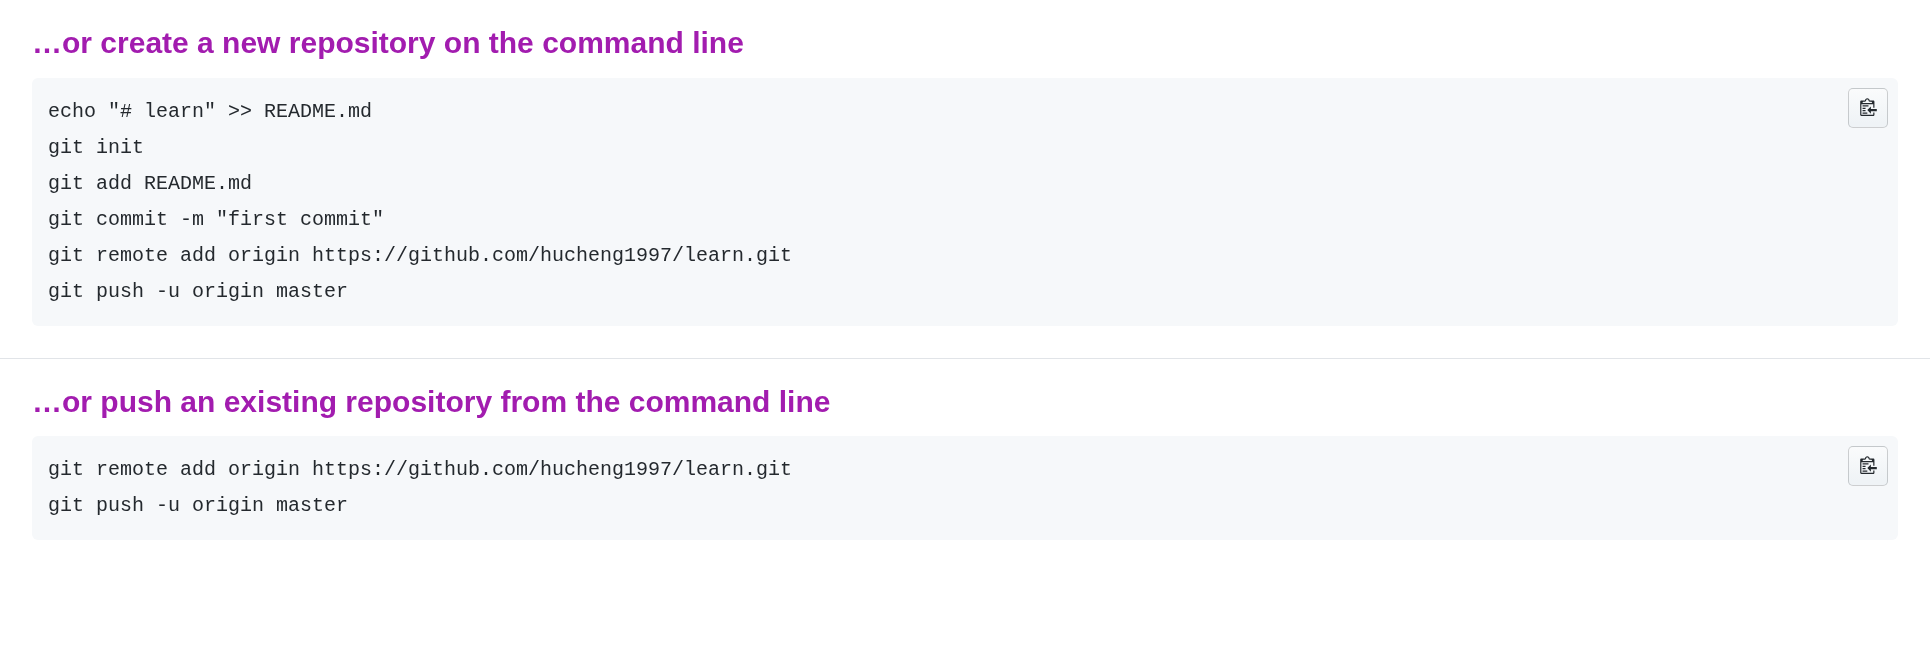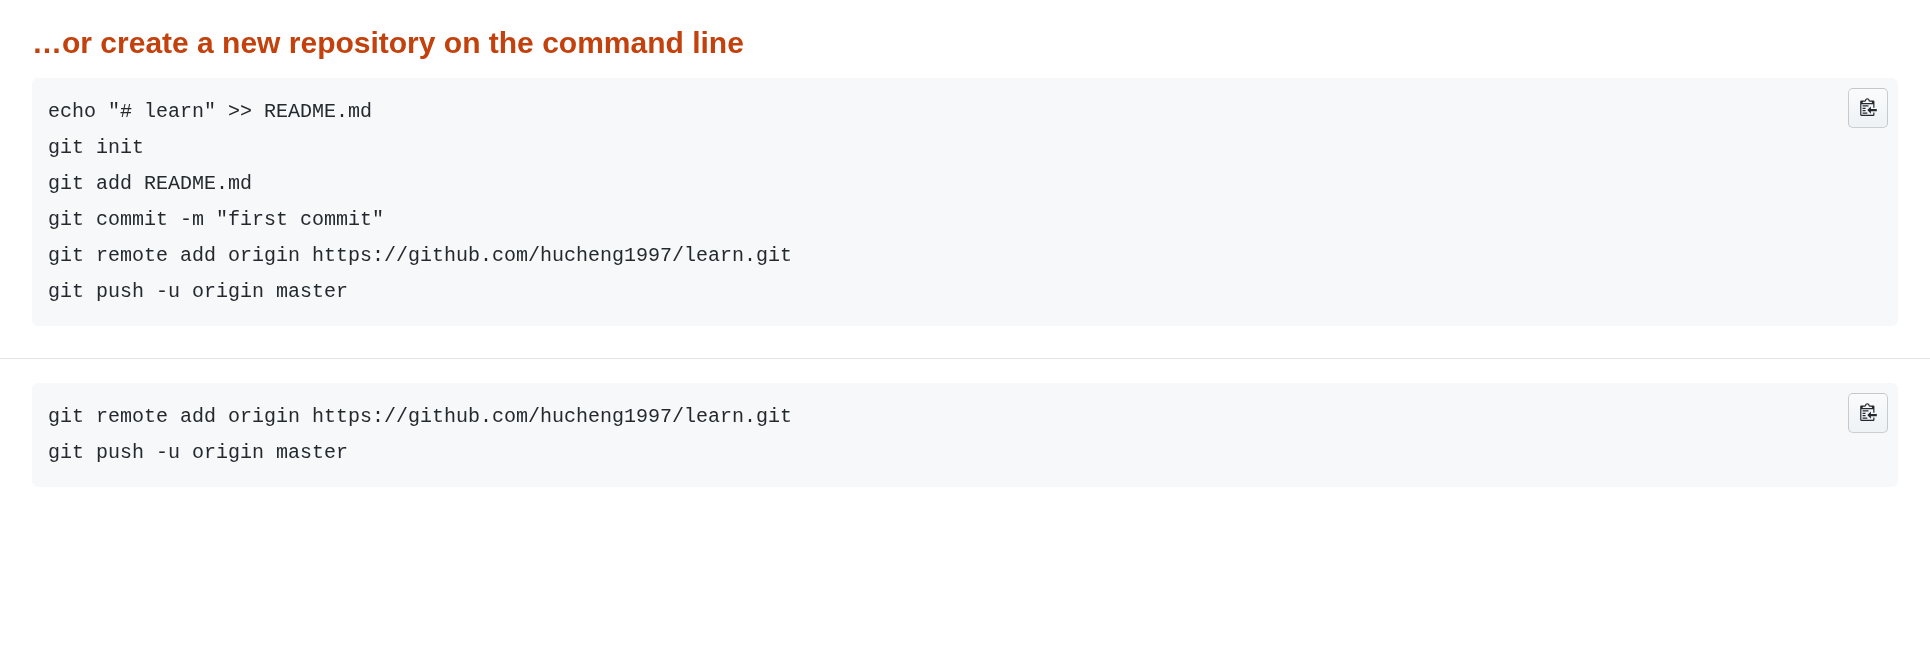--- a/index.html
+++ b/index.html
@@ -14,21 +14,21 @@
   .section {
     padding: 24px 32px 32px 32px;
   }
   .section.first {
     border-bottom: 1px solid #e1e4e8;
   }
   h2.heading {
     font-size: 30px;
     font-weight: 600;
     margin: 0 0 16px 0;
-    color: #c2410c;
+    color: #a21caf;
     line-height: 1.25;
   }
   .codeblock-wrap {
     position: relative;
   }
   pre.codeblock {
     background: #f6f8fa;
     border-radius: 6px;
     padding: 16px;
     margin: 0;
@@ -77,20 +77,21 @@
       <span>
         <svg viewBox="0 0 14 16" aria-hidden="true">
           <path fill-rule="evenodd" d="M2 13h4v1H2v-1zm5-6H2v1h5V7zm2 3V8l-3 3 3 3v-2h5v-2H9zM4.5 9H2v1h2.5V9zM2 12h2.5v-1H2v1zm9 1h1v2c-.02.28-.11.52-.3.7-.19.18-.42.28-.7.3H1c-.55 0-1-.45-1-1V4c0-.55.45-1 1-1h3c0-1.11.89-2 2-2 1.11 0 2 .89 2 2h3c.55 0 1 .45 1 1v5h-1V6H1v9h10v-2zM2 5h8c0-.55-.45-1-1-1H8c-.55 0-1-.45-1-1s-.45-1-1-1-1 .45-1 1-.45 1-1 1H3c-.55 0-1 .45-1 1z"></path>
         </svg>
       </span>
     </button>
   </div>
 </div>
 
 <div class="section">
+  <h2 class="heading">…or push an existing repository from the command line</h2>
   <div class="codeblock-wrap">
     <pre class="codeblock">git remote add origin https://github.com/hucheng1997/learn.git
 git push -u origin master</pre>
     <button class="copy-btn" aria-label="Copy to clipboard">
       <span>
         <svg viewBox="0 0 14 16" aria-hidden="true">
           <path fill-rule="evenodd" d="M2 13h4v1H2v-1zm5-6H2v1h5V7zm2 3V8l-3 3 3 3v-2h5v-2H9zM4.5 9H2v1h2.5V9zM2 12h2.5v-1H2v1zm9 1h1v2c-.02.28-.11.52-.3.7-.19.18-.42.28-.7.3H1c-.55 0-1-.45-1-1V4c0-.55.45-1 1-1h3c0-1.11.89-2 2-2 1.11 0 2 .89 2 2h3c.55 0 1 .45 1 1v5h-1V6H1v9h10v-2zM2 5h8c0-.55-.45-1-1-1H8c-.55 0-1-.45-1-1s-.45-1-1-1-1 .45-1 1-.45 1-1 1H3c-.55 0-1 .45-1 1z"></path>
         </svg>
       </span>
     </button>

